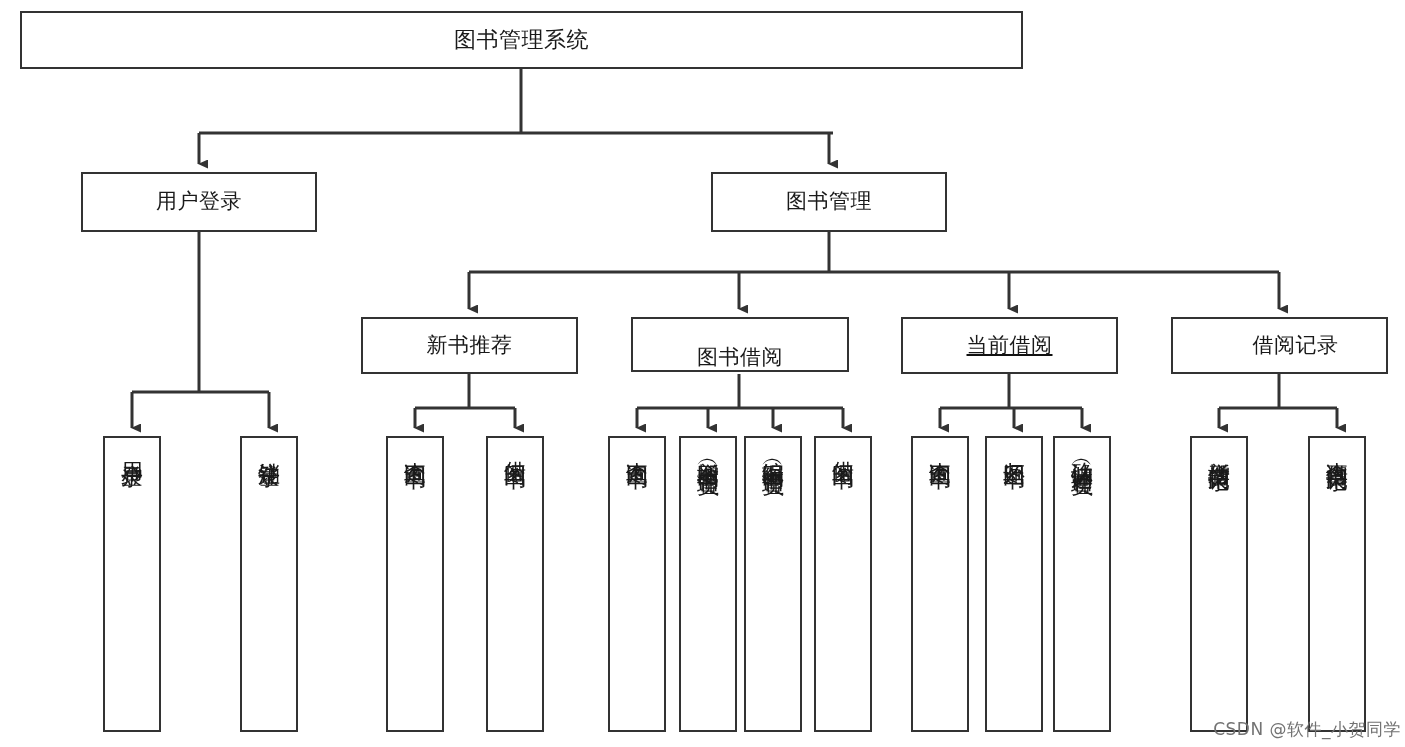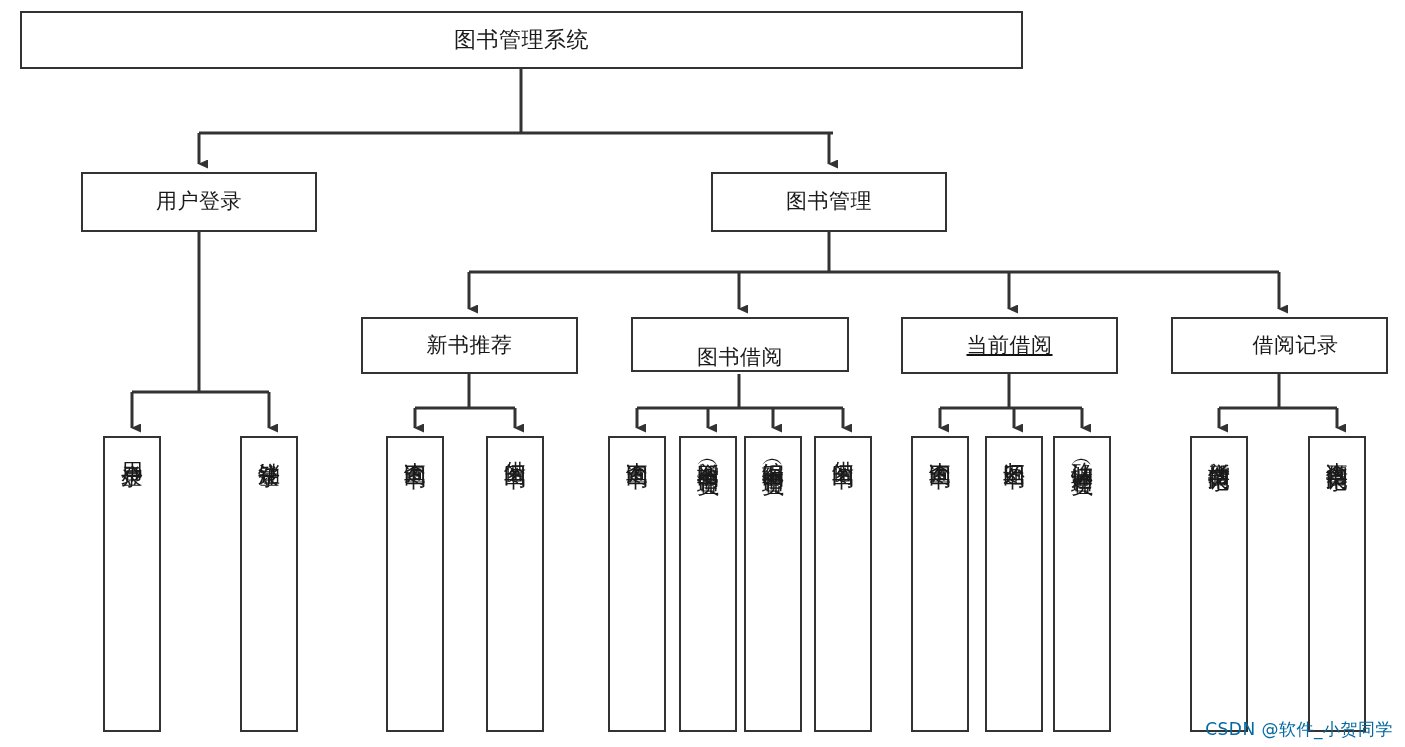--- a/index.html
+++ b/index.html
@@ -60,24 +60,24 @@
   .node.v .node-label {
     writing-mode: vertical-rl;
     text-orientation: upright;
     font-size: 22px;
     line-height: 1.0;
     letter-spacing: 2px;
     white-space: nowrap;
   }
   #watermark {
     position: absolute;
-    right: 12px;
+    right: 4px;
     bottom: 6px;
     font-size: 17px;
-    color: #0369a1;
+    color: #737373;
     white-space: nowrap;
     letter-spacing: 0.5px;
   }
 </style>
 </head>
 <body>
 
 <div id="diagram-root">
 
   <svg id="edges-layer" width="1405" height="747" viewBox="0 0 1405 747">

